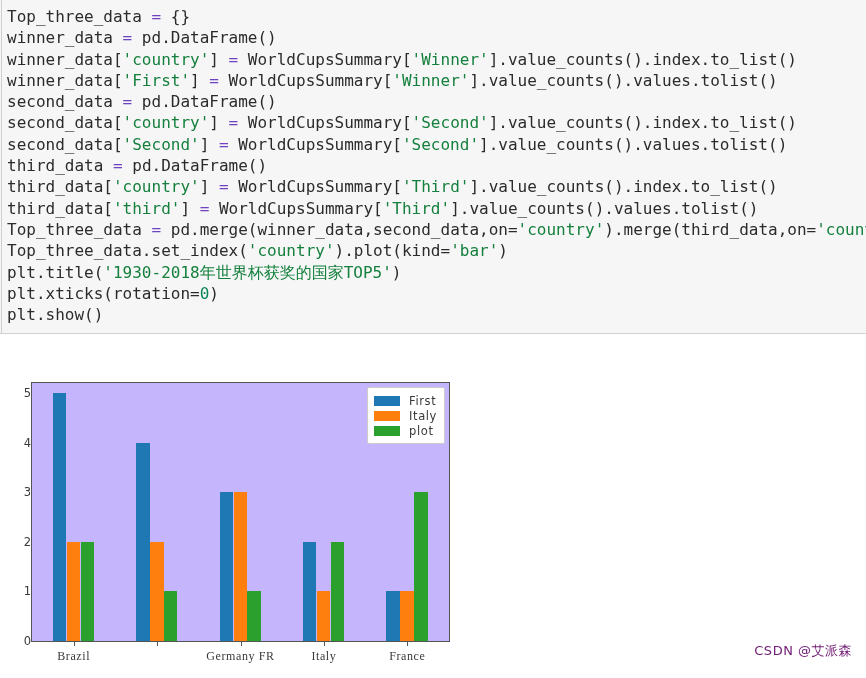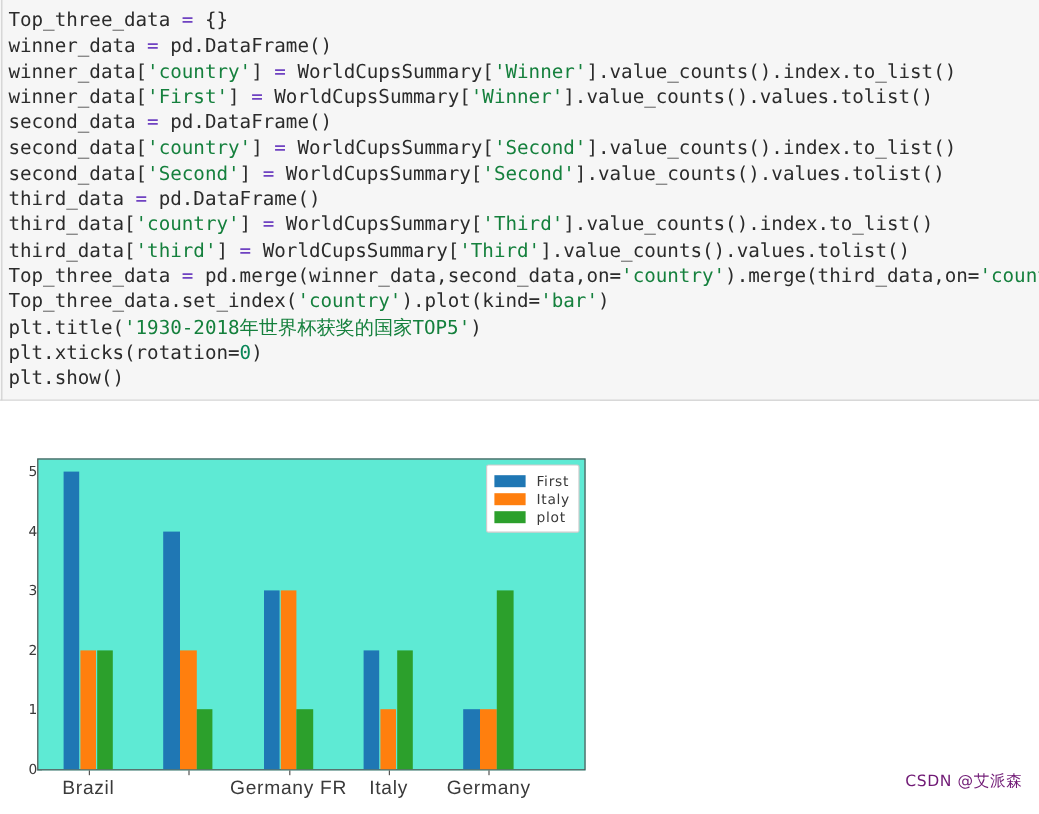--- a/index.html
+++ b/index.html
@@ -68,25 +68,25 @@
     font-family: "DejaVu Sans", sans-serif;
     font-size: 12.5px;
     color: #3a3a3a;
     letter-spacing: -0.2px;
   }
   
   #plot-frame {
     position: absolute;
     left: 31px;
     top: 48px;
-    width: 457px;
+    width: 419px;
     height: 260px;
     border: 1px solid #555555;
     box-sizing: border-box;
-    background: #5eead4;
+    background: #c4b5fd;
   }
   #plot-inner {
     position: absolute;
     left: 0;
     top: 0;
     right: 0;
     bottom: 0;
   }
   
   .ytick-label {
@@ -124,23 +124,23 @@
   .xtick-mark {
     position: absolute;
     top: 0;
     width: 1px;
     height: 4px;
     background: #555;
   }
   .xtick-label {
     position: absolute;
     top: 7px;
-    font-size: 16px;
-    color: #3a3a3a;
-    font-family: Liberation Sans, sans-serif;
+    font-size: 12px;
+    color: #3a3a3a;
+    font-family: Liberation Serif, serif;
     transform: translateX(-50%);
     white-space: nowrap;
     letter-spacing: 0.6px;
   }
   #xaxis-label {
     position: absolute;
     left: 31px;
     top: 324px;
     width: 419px;
     text-align: center;
@@ -258,17 +258,17 @@
   <div id="xticks">
       <div class="xtick-mark" style="left: 42.7px;"></div>
       <div class="xtick-label" style="left: 42.7px;">Brazil</div>
       <div class="xtick-mark" style="left: 126.1px;"></div>
       <div class="xtick-label" style="left: 126.1px; margin-top: 31px;">Italy</div>
       <div class="xtick-mark" style="left: 209.5px;"></div>
       <div class="xtick-label" style="left: 209.5px;">Germany FR</div>
       <div class="xtick-mark" style="left: 292.9px;"></div>
       <div class="xtick-label" style="left: 292.9px;">Italy</div>
       <div class="xtick-mark" style="left: 376.3px;"></div>
-      <div class="xtick-label" style="left: 376.3px;">Germany</div>
+      <div class="xtick-label" style="left: 376.3px;">France</div>
     </div>
 </div>
 
 <div id="watermark">CSDN @艾派森</div>
 
 </body></html>

